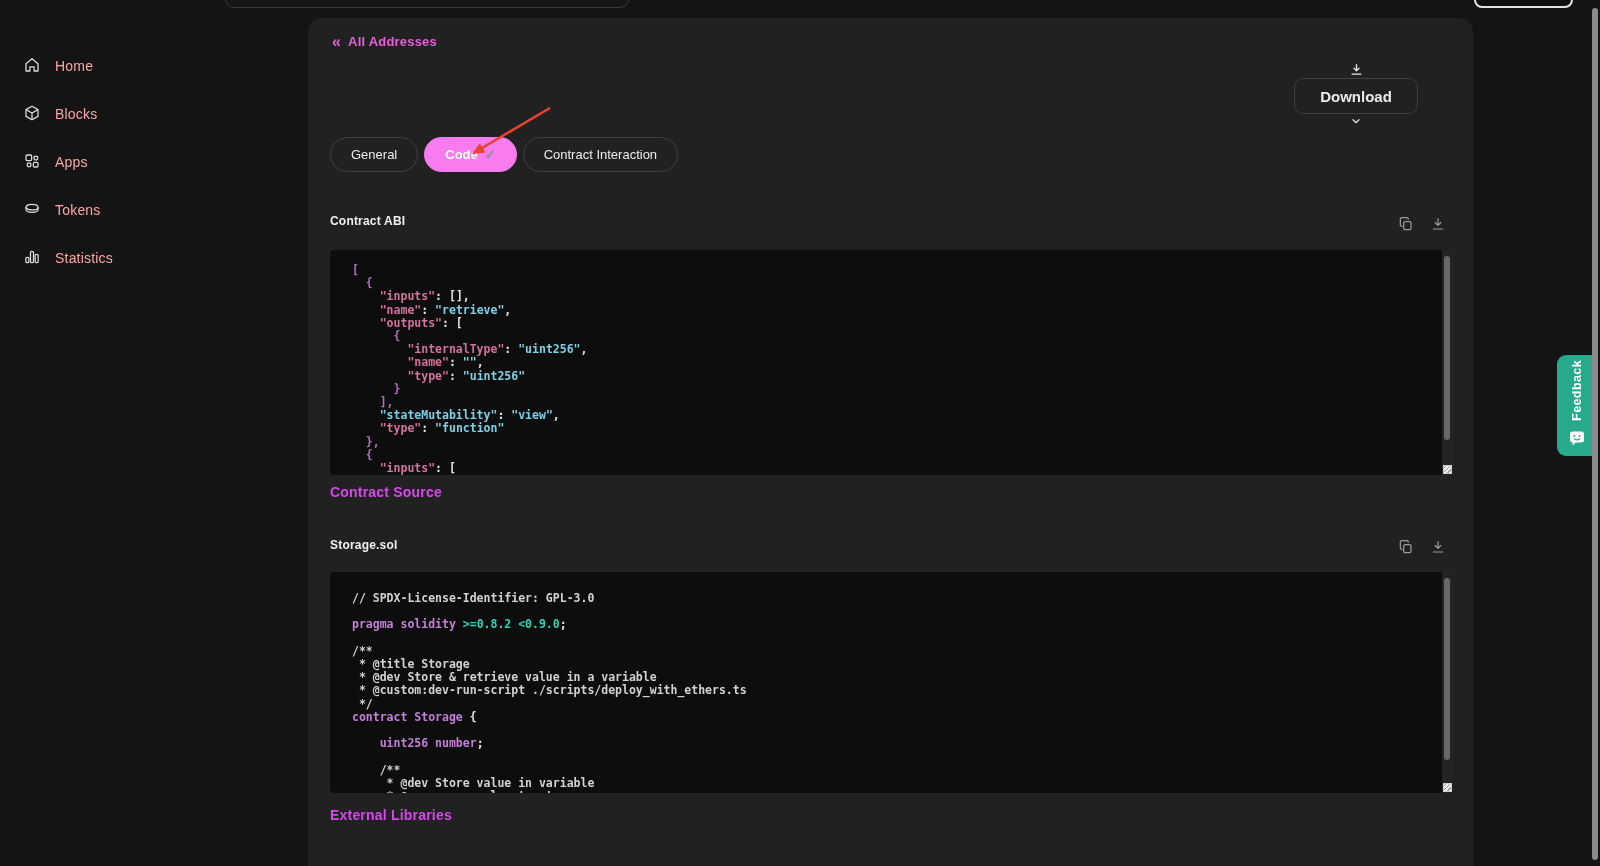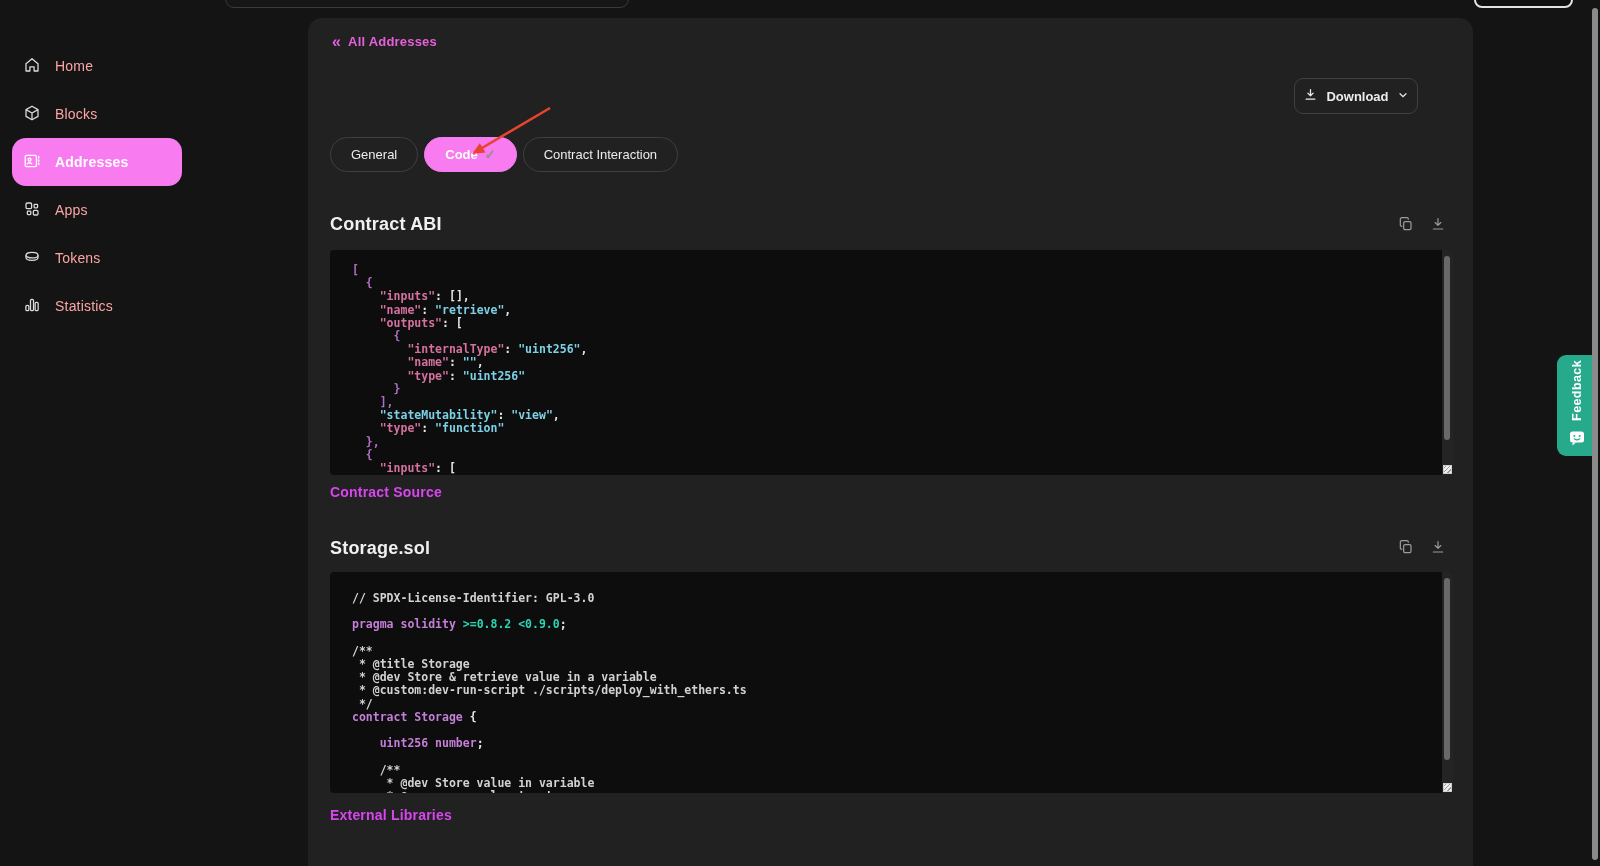--- a/index.html
+++ b/index.html
@@ -28,32 +28,32 @@
   .breadcrumb { position:absolute; left:24px; top:16px; display:flex; align-items:center; gap:7px;
     color:var(--link); font-size:13px; font-weight:700; cursor:pointer; text-decoration:none; letter-spacing:.2px; }
   .bc-chevrons { font-size:16px; line-height:13px; }
 
   .title-row { position:absolute; left:22px; top:60px; display:flex; align-items:center; gap:12px; }
   .title-row h1 { color:#f5f5f5; font-size:26px; font-weight:600; letter-spacing:.2px; }
 
   .download-btn { position:absolute; left:986px; top:60px; width:124px; height:36px;
     display:flex; align-items:center; justify-content:center; gap:8px;
     background:transparent; border:1px solid #3f3f3f; border-radius:9px;
-    color:#ececec; font-size:13px; font-weight:600; cursor:pointer; font-family:inherit; }
+    color:#ececec; font-size:15px; font-weight:600; cursor:pointer; font-family:inherit;flex-direction:column; }
 
   .tabs { position:absolute; left:22px; top:119px; display:flex; gap:6px; }
   .tab { height:35px; padding:0 20px; display:flex; align-items:center; gap:7px;
     border:1px solid #3f3f3f; border-radius:18px; background:transparent;
     color:#ececec; font-size:13px; font-weight:500; cursor:pointer; font-family:inherit; }
   .tab.active { background:var(--accent); border-color:var(--accent); color:#ffffff; font-weight:700; }
   .tab .check { color:#8f8f8f; font-size:13px; font-weight:700; }
 
   .annotation-arrow { position:absolute; left:150px; top:84px; pointer-events:none; }
 
-  .sec-head { position:absolute; color:#f0f0f0; font-size:18px; font-weight:700; letter-spacing:.2px; }
+  .sec-head { position:absolute; color:#f0f0f0; font-size:12px; font-weight:700; letter-spacing:.2px; }
   .sec-big { position:absolute; color:#d946ef; font-size:14px; font-weight:700; letter-spacing:.2px; }
   .sec-icons { position:absolute; display:flex; gap:16px; }
   .icon-btn { width:16px; height:16px; cursor:pointer; color:#9c9c9c; }
 
   .code-block { position:absolute; left:22px; width:1123px; background:#0d0d0d;
     border-radius:4px; display:flex; overflow:hidden; }
   .code-area { flex:1 1 auto; overflow:hidden; }
   .code-area pre { font-family:"DejaVu Sans Mono", monospace; font-size:11.5px; font-weight:700;
     line-height:13.2px; color:#e6e6e6; white-space:pre; }
   .code-line { white-space:pre; min-height:13.2px; }
@@ -95,29 +95,20 @@
             <path d="M4 10.2L12 3.6l8 6.6V20h-5.2v-5.6H9.2V20H4z"></path>
           </svg></span>
         <span>Home</span>
       </div>
       <div class="side-item">
         <span><svg width="18" height="18" viewBox="0 0 24 24" fill="none" stroke="#dcdcdc" stroke-width="1.7" stroke-linejoin="round">
             <path d="M12 3l8 4.5v9L12 21l-8-4.5v-9z"></path>
             <path d="M4 7.5L12 12l8-4.5M12 12v9"></path>
           </svg></span>
         <span>Blocks</span>
-      </div>
-      <div class="side-item active">
-        <span><svg width="18" height="18" viewBox="0 0 24 24" fill="none" stroke="#ffffff" stroke-width="1.8">
-            <rect x="3" y="4.5" width="15" height="15" rx="2"></rect>
-            <circle cx="8.7" cy="10.2" r="1.9"></circle>
-            <path d="M5.8 15.8c.5-1.9 5.3-1.9 5.8 0" stroke-linecap="round"></path>
-            <line x1="21" y1="6" x2="21" y2="18" stroke-dasharray="2 2.4" stroke-linecap="round"></line>
-          </svg></span>
-        <span>Addresses</span>
       </div>
       <div class="side-item">
         <span><svg width="18" height="18" viewBox="0 0 24 24" fill="none" stroke="#dcdcdc" stroke-width="1.7" stroke-linejoin="round">
             <rect x="4" y="4" width="7.5" height="7.5" rx="1.5"></rect>
             <rect x="14.8" y="5.8" width="4.6" height="4.6" rx="1"></rect>
             <rect x="5.8" y="14.8" width="4.6" height="4.6" rx="1"></rect>
             <rect x="13.8" y="13.8" width="6.2" height="6.2" rx="1.5"></rect>
           </svg></span>
         <span>Apps</span>
       </div>

